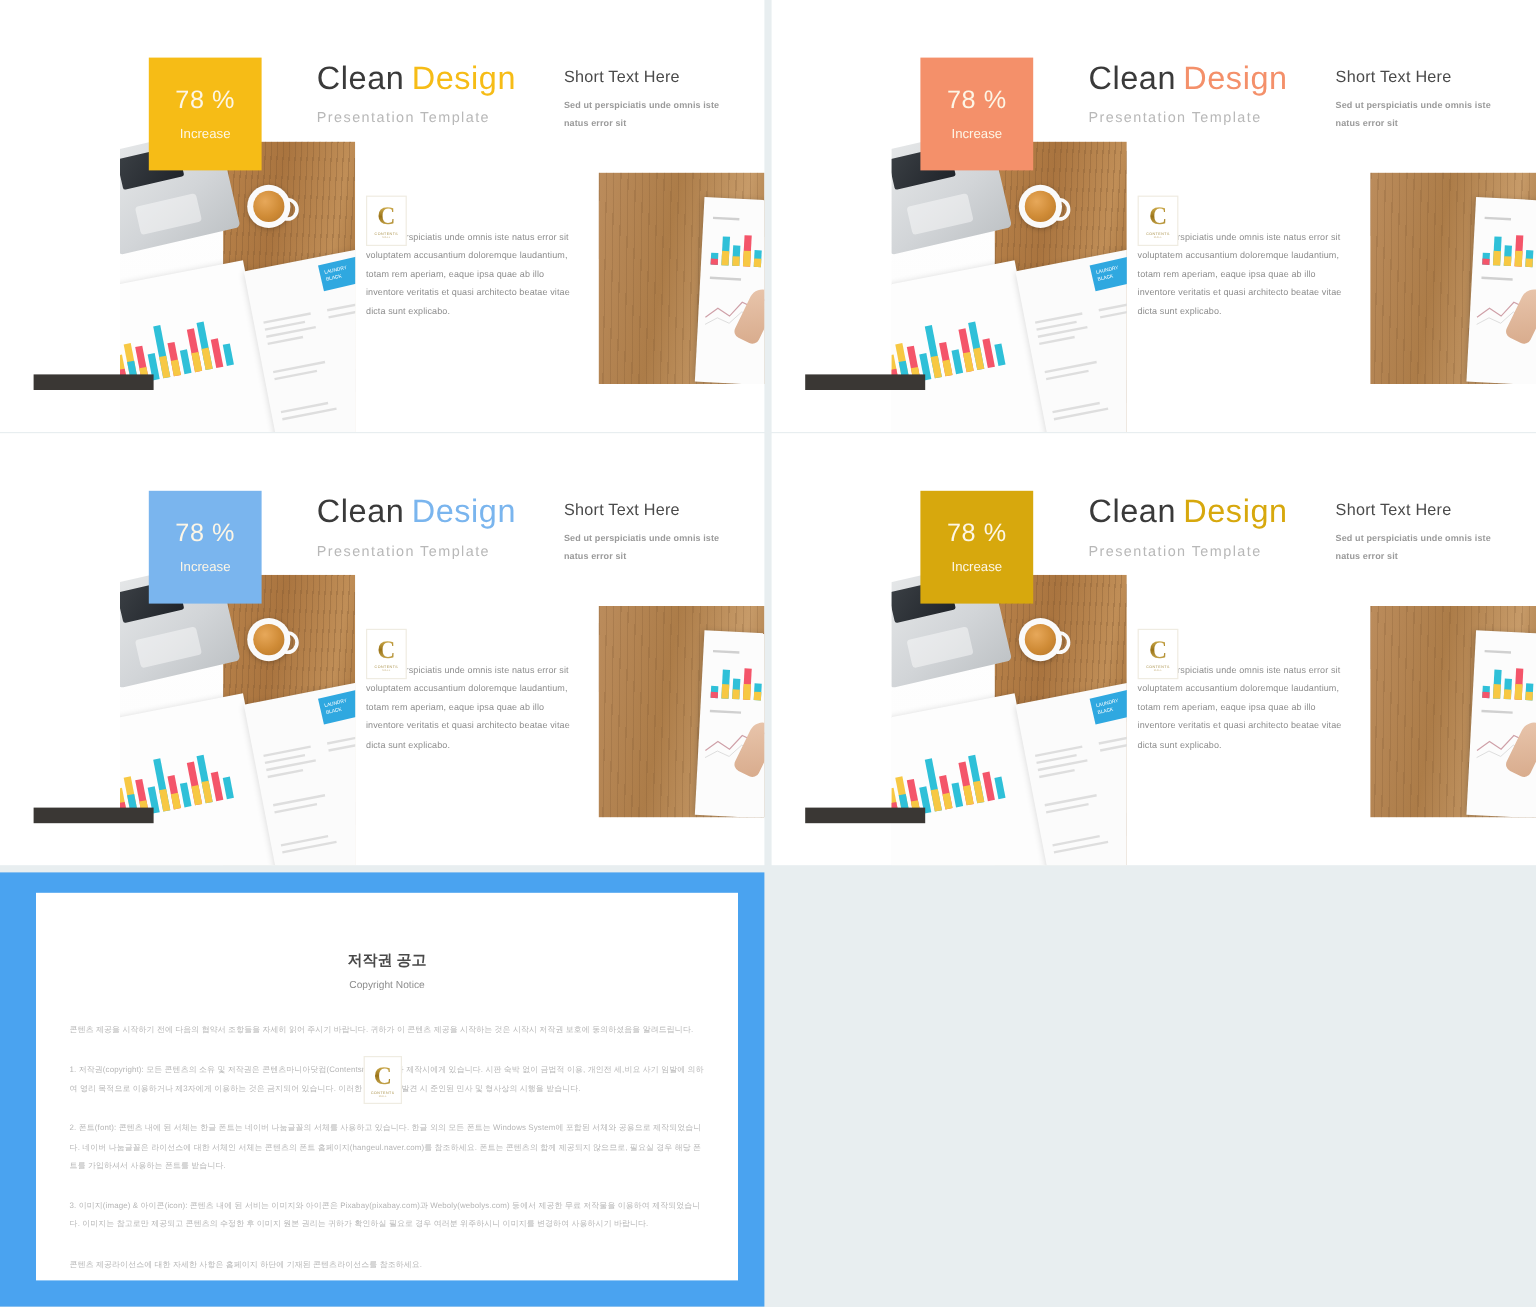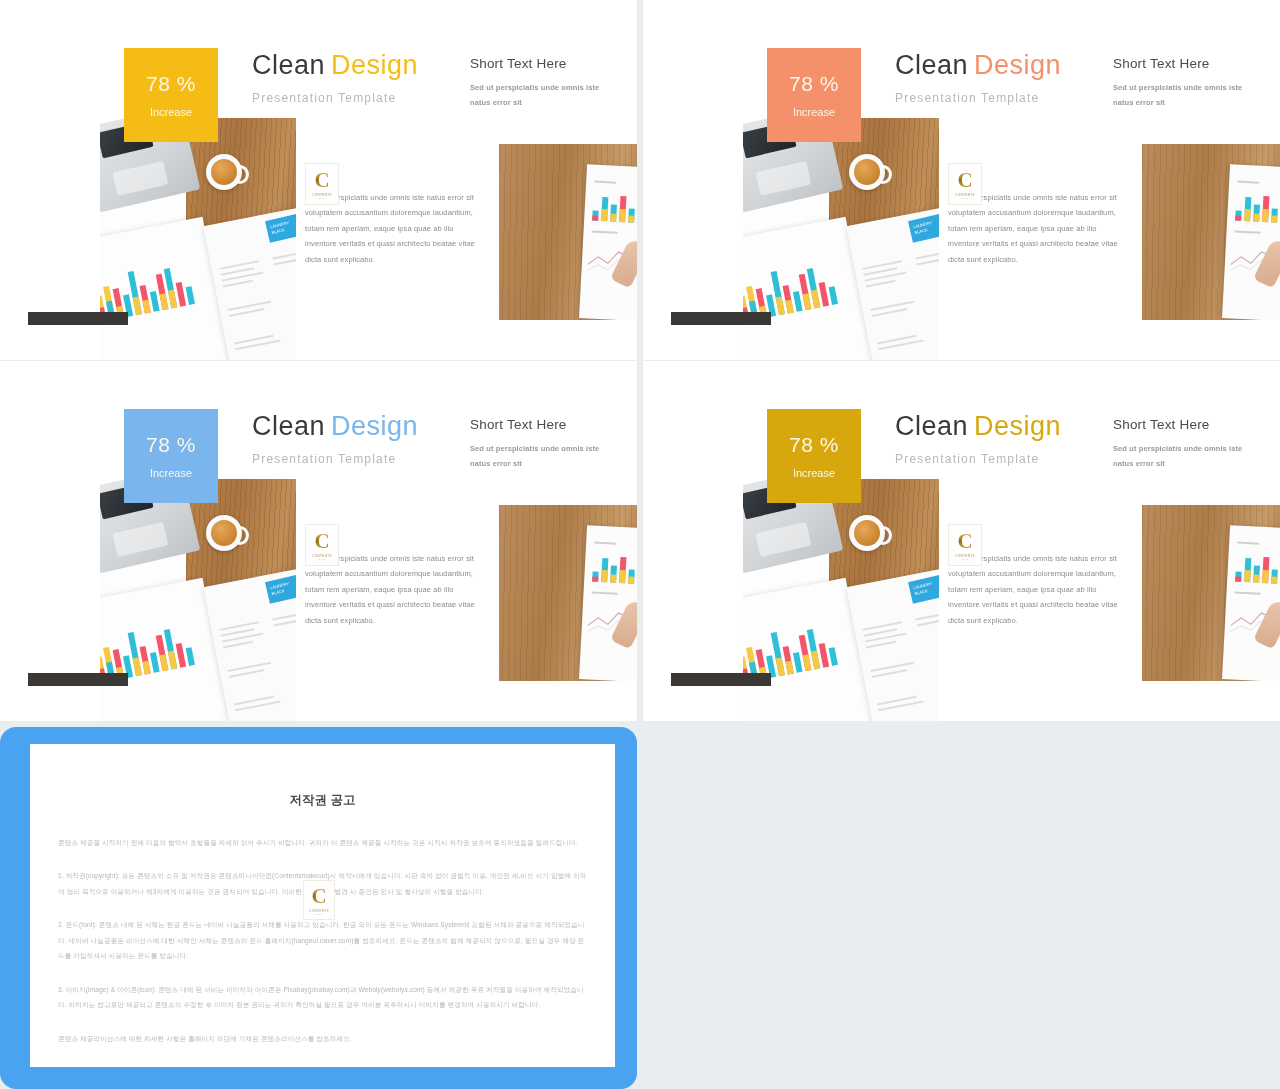--- a/index.html
+++ b/index.html
@@ -21,21 +21,21 @@
   
   .badge{
     position:absolute;left:124px;top:48px;width:94px;height:94px;
     display:flex;flex-direction:column;align-items:center;justify-content:center;
     color:#fff;z-index:6;
   }
   .badge .pct{font-size:21px;letter-spacing:.5px;line-height:1;font-weight:300;color:#fdf6e6;}
   .badge .inc{font-size:11px;margin-top:12px;color:#fdf6e6;}
 
   
-  .head{position:absolute;left:252px;top:50px;z-index:6;}
+  .head{position:absolute;left:264px;top:50px;z-index:6;}
   .title{font-size:27px;font-weight:400;color:#3a3a3a;letter-spacing:.5px;white-space:nowrap;}
   .title .accent{margin-left:6px;}
   .subtitle{font-size:12px;color:#b8b8b8;margin-top:10px;letter-spacing:1.2px;}
 
   .rightcol{position:absolute;left:470px;top:56px;width:140px;z-index:6;}
   .rc-title{font-size:13.5px;color:#4a4a4a;letter-spacing:.2px;}
   .rc-body{font-size:7.5px;color:#9a9a9a;line-height:2.0;margin-top:9px;letter-spacing:.1px;font-weight:bold;}
 
   
   .photo-left{
@@ -527,23 +527,24 @@
     <div class="wm">
       <div class="wm-c">C</div>
       <div class="wm-t">CONTENTS</div>
       <div class="wm-t2">MALL</div>
     </div>
     <div class="bodyblock">
       <div class="body-text">Sed ut perspiciatis  unde omnis iste natus error sit voluptatem  accusantium doloremque  laudantium,  totam rem aperiam,  eaque ipsa quae ab illo inventore  veritatis et quasi architecto beatae vitae dicta sunt explicabo.</div>
     </div>
   </div>
 
-  <div class="copy-slide" style="background: rgb(74, 163, 240); border-radius: 16px;">
+  <div class="copy-slide" style="background: rgb(74, 163, 240);">
     <div class="copy-inner">
       <div class="cs-h1">저작권 공고</div>
+      <div class="cs-h2">Copyright Notice</div>
       <div class="cs-p first">콘텐츠 제공을 시작하기 전에 다음의 협약서 조항들을 자세히 읽어 주시기 바랍니다. 귀하가 이 콘텐츠 제공을 시작하는 것은 시작시 저작권 보호에 동의하셨음을 알려드립니다.</div>
       <div class="cs-p num">1. 저작권(copyright): 모든 콘텐츠의 소유 및 저작권은 콘텐츠마니아닷컴(Contentsmakeout)사 제작시에게 있습니다. 시판 숙박 없이 금법적 이용, 개인전 세,비요 사기 임발에 의하여 영리 목적으로 이용하거나 제3자에게 이용하는 것은 금지되어 있습니다. 이러한 금법 행위 발견 시 준인된 민사 및 형사상의 시행을 받습니다.</div>
       <div class="cs-p num">2. 폰트(font): 콘텐츠 내에 된 서체는 한글 폰트는 네이버 나눔글꼴의 서체를 사용하고 있습니다. 한글 외의 모든 폰트는 Windows System에 포함된 서체와 공용으로 제작되었습니다. 네이버 나눔글꼴은 라이선스에 대한 서체인 서체는 콘텐츠의 폰트 홈페이지(hangeul.naver.com)를 참조하세요. 폰트는 콘텐츠의 함께 제공되지 않으므로, 필요실 경우 해당 폰트를 가입하셔서 사용하는 폰트를 받습니다.</div>
       <div class="cs-p num">3. 이미지(image) &amp; 아이콘(icon): 콘텐츠 내에 된 서비는 이미지와 아이콘은 Pixabay(pixabay.com)과 Weboly(webolys.com) 등에서 제공한 무료 저작물을 이용하여 제작되었습니다. 이미지는 참고로만 제공되고 콘텐츠의 수정한 후 이미지 원본 권리는 귀하가 확인하실 필요로 경우 여러분 위주하시니 이미지를 변경하여 사용하시기 바랍니다.</div>
       <div class="cs-p num">콘텐츠 제공라이선스에 대한 자세한 사항은 홈페이지 하단에 기재된 콘텐츠라이선스를 참조하세요.</div>
     </div>
   </div>
   <div class="wm cs-wm">
     <div class="wm-c">C</div>
     <div class="wm-t">CONTENTS</div>

